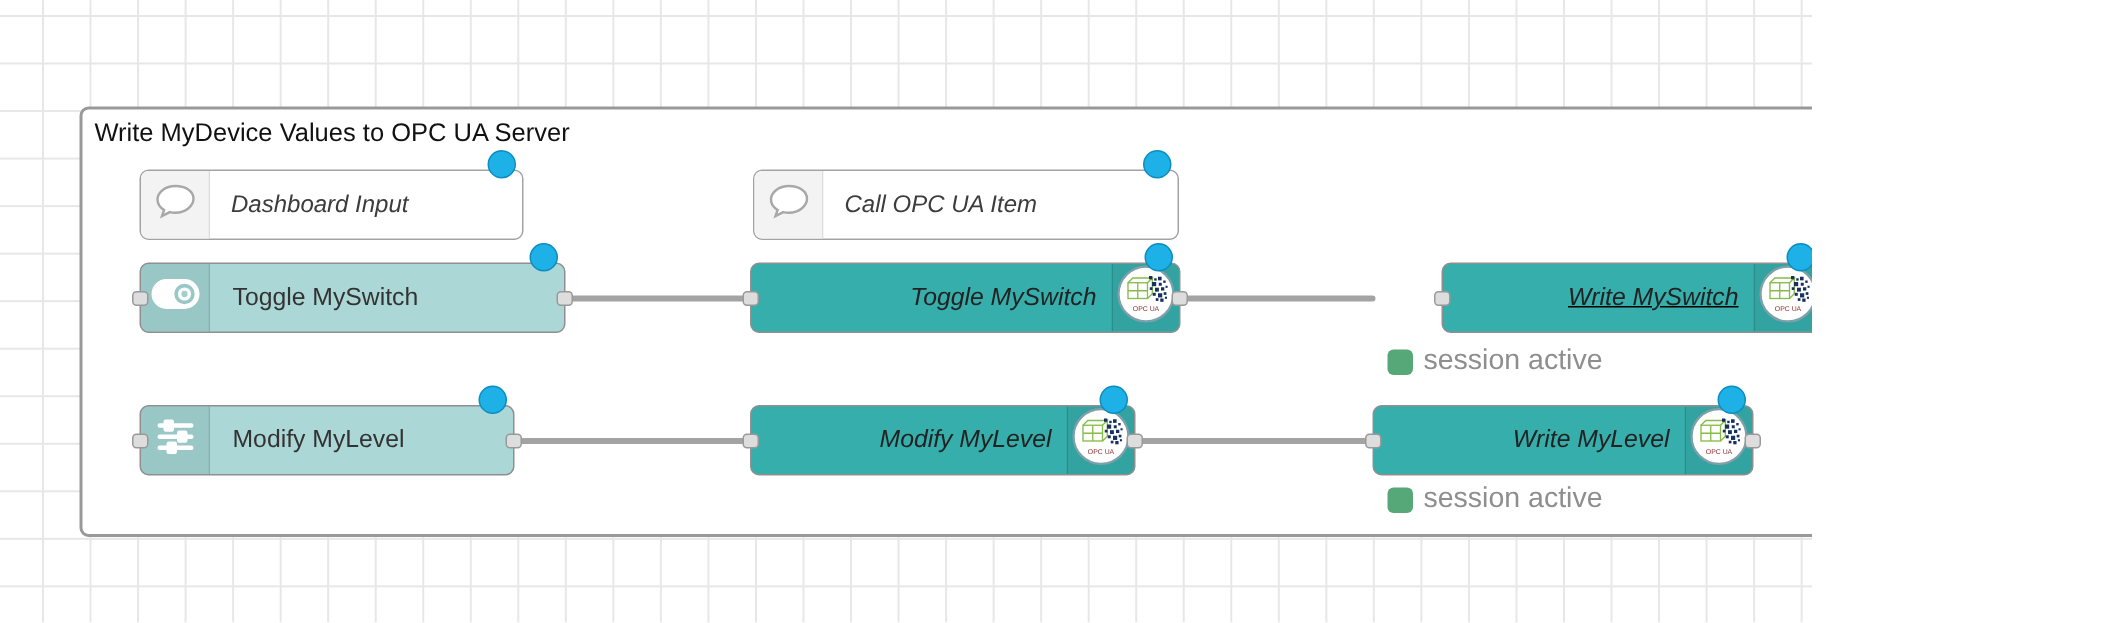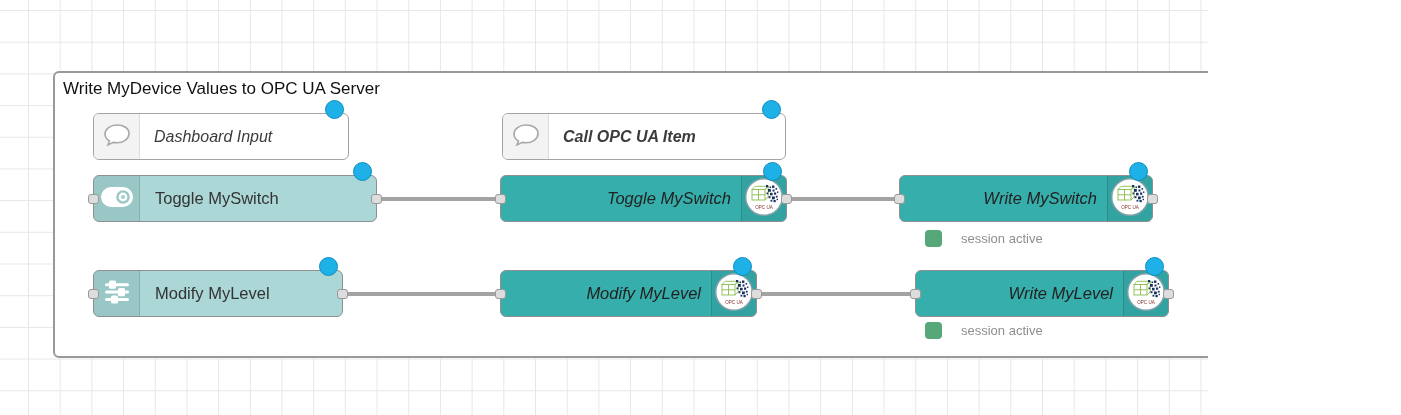--- a/index.html
+++ b/index.html
@@ -53,21 +53,21 @@
     border-radius:3px;top:50%;transform:translateY(-50%);z-index:3;box-sizing:border-box;
   }
   .port.in{left:-6px;}
   .port.out{right:-6px;}
   .changed-dot{
     position:absolute;width:19px;height:19px;border-radius:50%;
     background:#1db1e8;border:1px solid #0d8dbf;top:-14px;right:4px;z-index:4;box-sizing:border-box;
   }
   .status{position:absolute;display:flex;align-items:center;gap:7px;z-index:2;}
   .status .sq{width:17px;height:17px;border-radius:4px;background:#57a878;}
-  .status .txt{color:#8e8e8e;font-size:13px;white-space:nowrap;margin-left:12px;}
+  .status .txt{color:#8e8e8e;font-size:19px;white-space:nowrap;}
 </style>
 </head>
 <body>
 
 <div class="canvas">
 
   <div class="group">
     <div class="group-title">Write MyDevice Values to OPC UA Server</div>
   </div>
 
@@ -81,21 +81,21 @@
       <span>
         <svg width="28" height="24" viewBox="0 0 28 24">
           <path d="M14 2 C7.4 2 2 6 2 11 c0 2.8 1.7 5.3 4.4 7 L5 22 l5.2-2.6 c1.2 0.3 2.5 0.4 3.8 0.4 6.6 0 12-4.3 12-9.4 S20.6 2 14 2 Z" fill="#fff" stroke="#a8a8a8" stroke-width="1.6"></path>
         </svg>
       </span>
     </div>
     <div class="label">Dashboard Input</div>
     <div class="changed-dot"></div>
   </div>
 
-  <div class="node comment" style="left:502px;top:113px;width:284px;font-weight:bold;">
+  <div class="node comment" style="left:502px;top:113px;width:284px;">
     <div class="iconbox">
       <span>
         <svg width="28" height="24" viewBox="0 0 28 24">
           <path d="M14 2 C7.4 2 2 6 2 11 c0 2.8 1.7 5.3 4.4 7 L5 22 l5.2-2.6 c1.2 0.3 2.5 0.4 3.8 0.4 6.6 0 12-4.3 12-9.4 S20.6 2 14 2 Z" fill="#fff" stroke="#a8a8a8" stroke-width="1.6"></path>
         </svg>
       </span>
     </div>
     <div class="label">Call OPC UA Item</div>
     <div class="changed-dot"></div>
   </div>
@@ -207,21 +207,21 @@
           </g>
           <text x="20" y="31.5" font-size="4.6" fill="#8a3030" text-anchor="middle" font-family="Liberation Sans, sans-serif">OPC UA</text>
         </svg>
       </span>
     </div>
     <div class="port in"></div>
     <div class="port out"></div>
     <div class="changed-dot"></div>
   </div>
 
-  <div class="node opcnode" style="left:899px;top:175px;width:254px;">
+  <div class="node opcnode" style="left:961px;top:175px;width:254px;text-decoration:underline;">
     <div class="label">Write MySwitch</div>
     <div class="iconbox">
       <span>
         <svg width="40" height="40" viewBox="0 0 40 40">
           <circle cx="20" cy="20" r="18.3" fill="#fff" stroke="#7fa0aa" stroke-width="1.5"></circle>
           <g stroke="#86bc4a" stroke-width="0.9" fill="none">
             <rect x="8" y="12.5" width="13" height="10.5"></rect>
             <path d="M8 12.5 l3.2-3.2 h13 l-3.2 3.2 M21 12.5 l3.2-3.2 v10.5 L21 23"></path>
             <path d="M8 17.8 h13 M14.5 12.5 v10.5"></path>
           </g>

